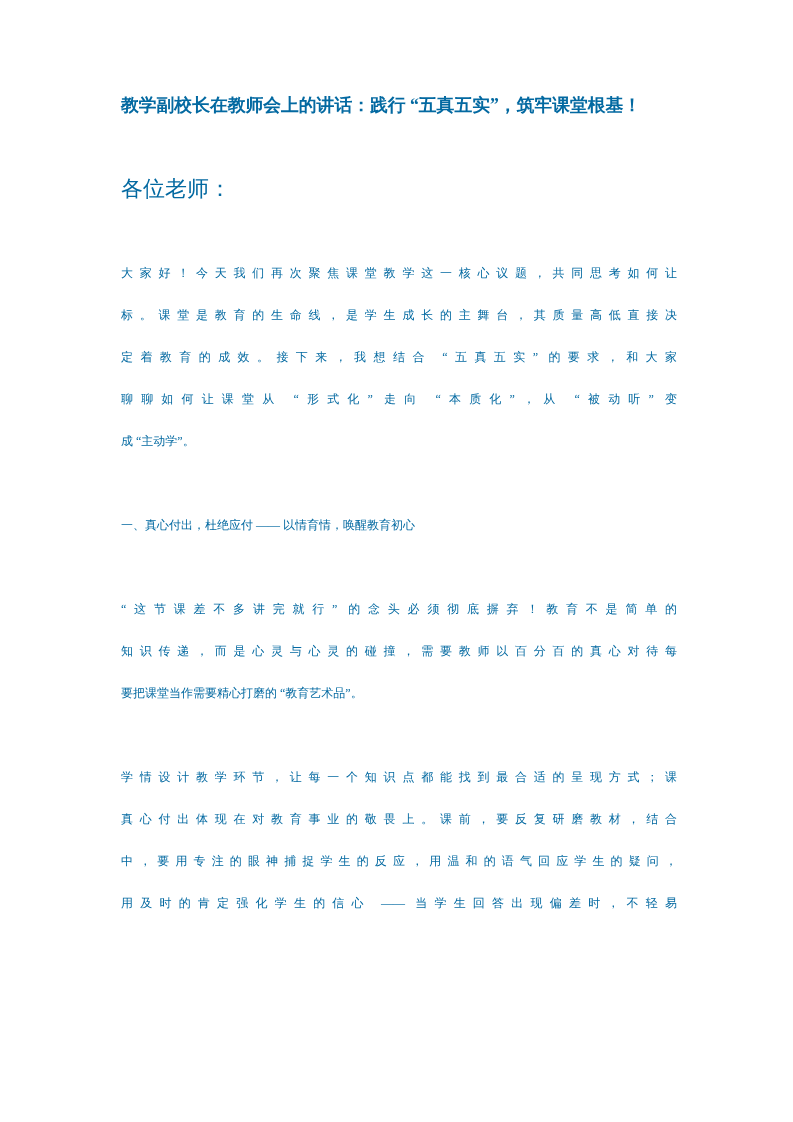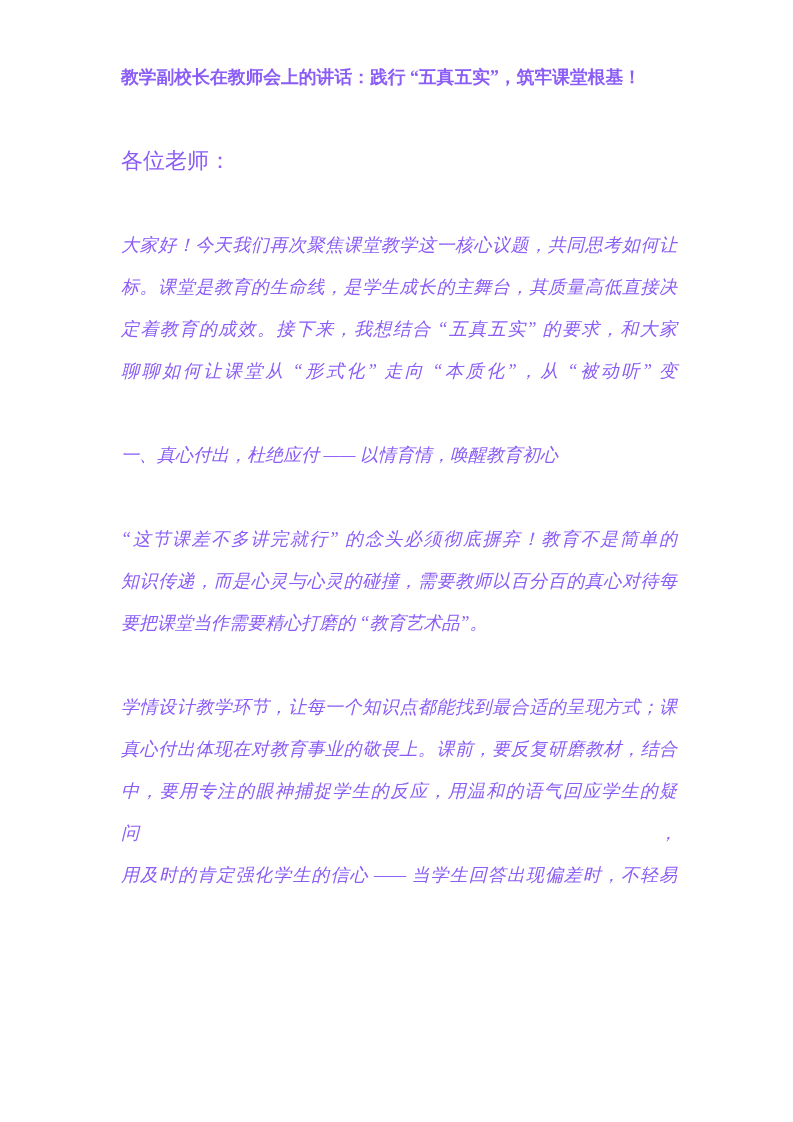--- a/index.html
+++ b/index.html
@@ -6,43 +6,42 @@
     margin: 0;
     padding: 0;
     background: #ffffff;
   }
   .page {
     position: relative;
     width: 793px;
     height: 1122px;
     box-sizing: border-box;
     background: #ffffff;
-    padding: 56px 116px 0 121px;
+    padding: 84px 116px 0 121px;
     overflow: hidden;
     font-family: "Liberation Serif", "DejaVu Serif", serif;
-    color: #8b5cf6;
+    color: #0369a1;
   }
   .doc-title {
     font-size: 17.8px;
     font-weight: bold;
     line-height: 42px;
     margin: 0 0 42px 0;
     text-align: left;
     white-space: nowrap;
   }
   .salutation {
     font-size: 22px;
     line-height: 42px;
     margin: 0 0 42px 0;
     text-align: left;
   }
   .para {
-    font-size: 18px;
+    font-size: 12px;
     margin: 0 0 42px 0;
-    font-style: italic;
   }
   .doc-line {
     line-height: 42px;
     text-align: justify;
     text-align-last: justify;
   }
   .doc-line.line-last {
     text-align: left;
     text-align-last: left;
   }
@@ -57,20 +56,21 @@
 <div class="page">
   <div class="doc-title">教学副校长在教师会上的讲话：践行 “五真五实”，筑牢课堂根基！</div>
 
   <div class="salutation">各位老师：</div>
 
   <div class="para">
       <div class="doc-line">大家好！今天我们再次聚焦课堂教学这一核心议题，共同思考如何让</div>
       <div class="doc-line">标。课堂是教育的生命线，是学生成长的主舞台，其质量高低直接决</div>
       <div class="doc-line">定着教育的成效。接下来，我想结合 “五真五实” 的要求，和大家</div>
       <div class="doc-line">聊聊如何让课堂从 “形式化” 走向 “本质化”，从 “被动听” 变</div>
+      <div class="doc-line line-last">成 “主动学”。</div>
     </div>
 
   <div class="para heading">
       <div class="doc-line line-last">一、真心付出，杜绝应付 —— 以情育情，唤醒教育初心</div>
     </div>
 
   <div class="para">
       <div class="doc-line">“这节课差不多讲完就行” 的念头必须彻底摒弃！教育不是简单的</div>
       <div class="doc-line">知识传递，而是心灵与心灵的碰撞，需要教师以百分百的真心对待每</div>
       <div class="doc-line line-last">要把课堂当作需要精心打磨的 “教育艺术品”。</div>

